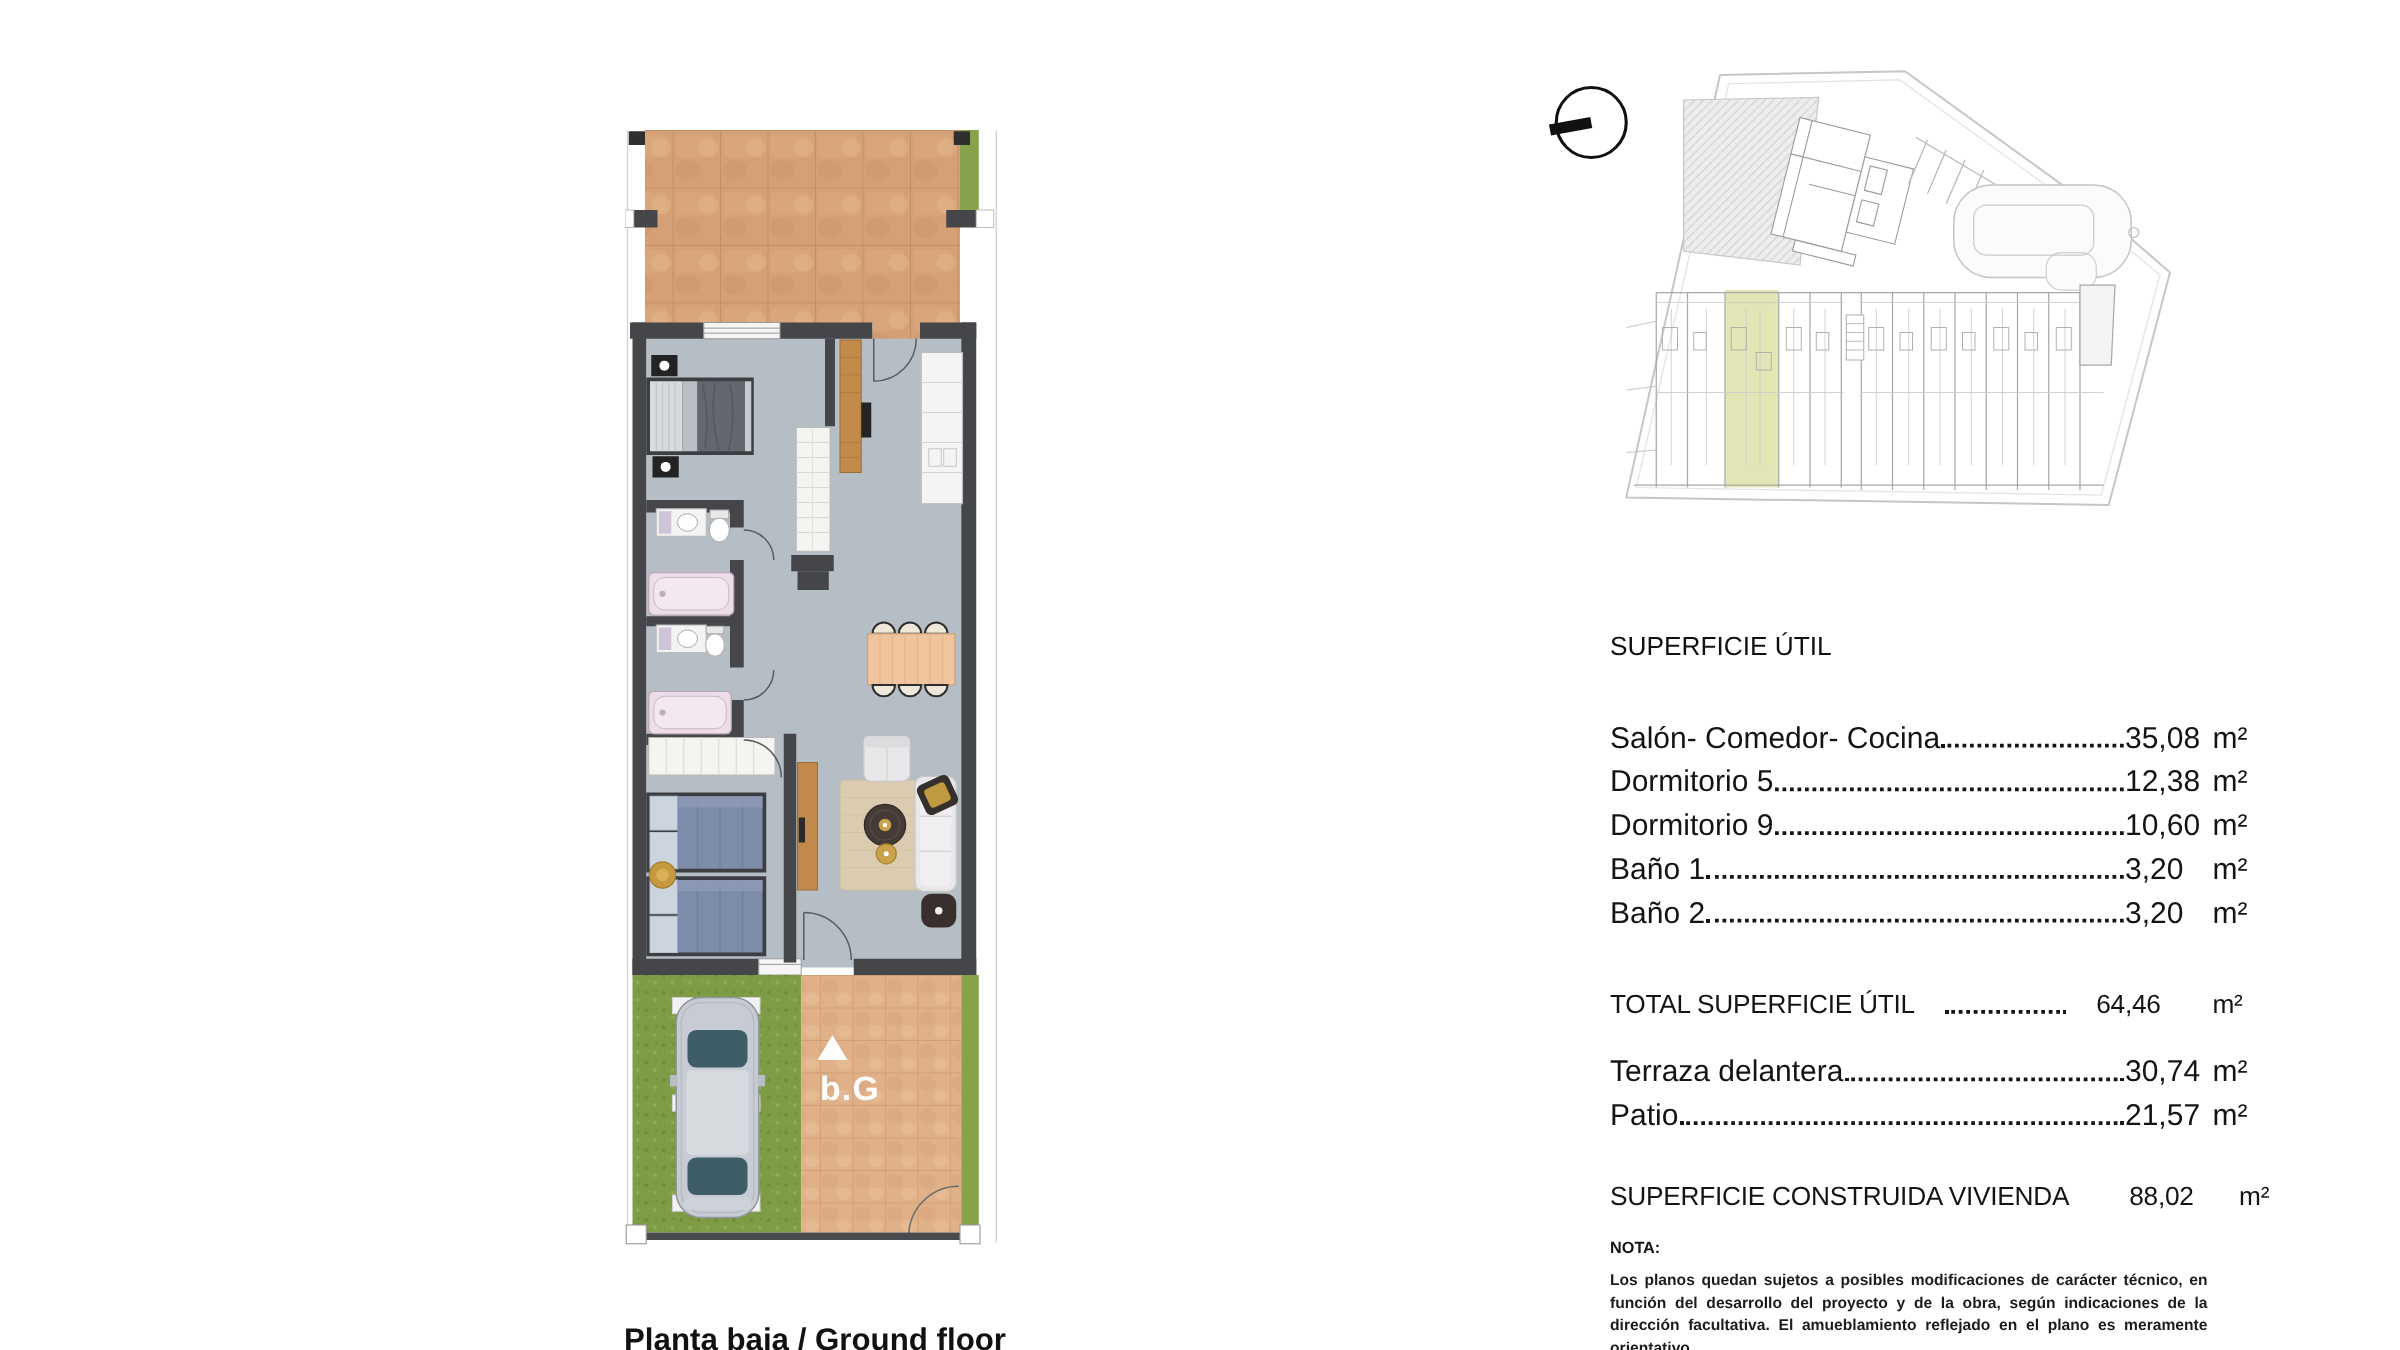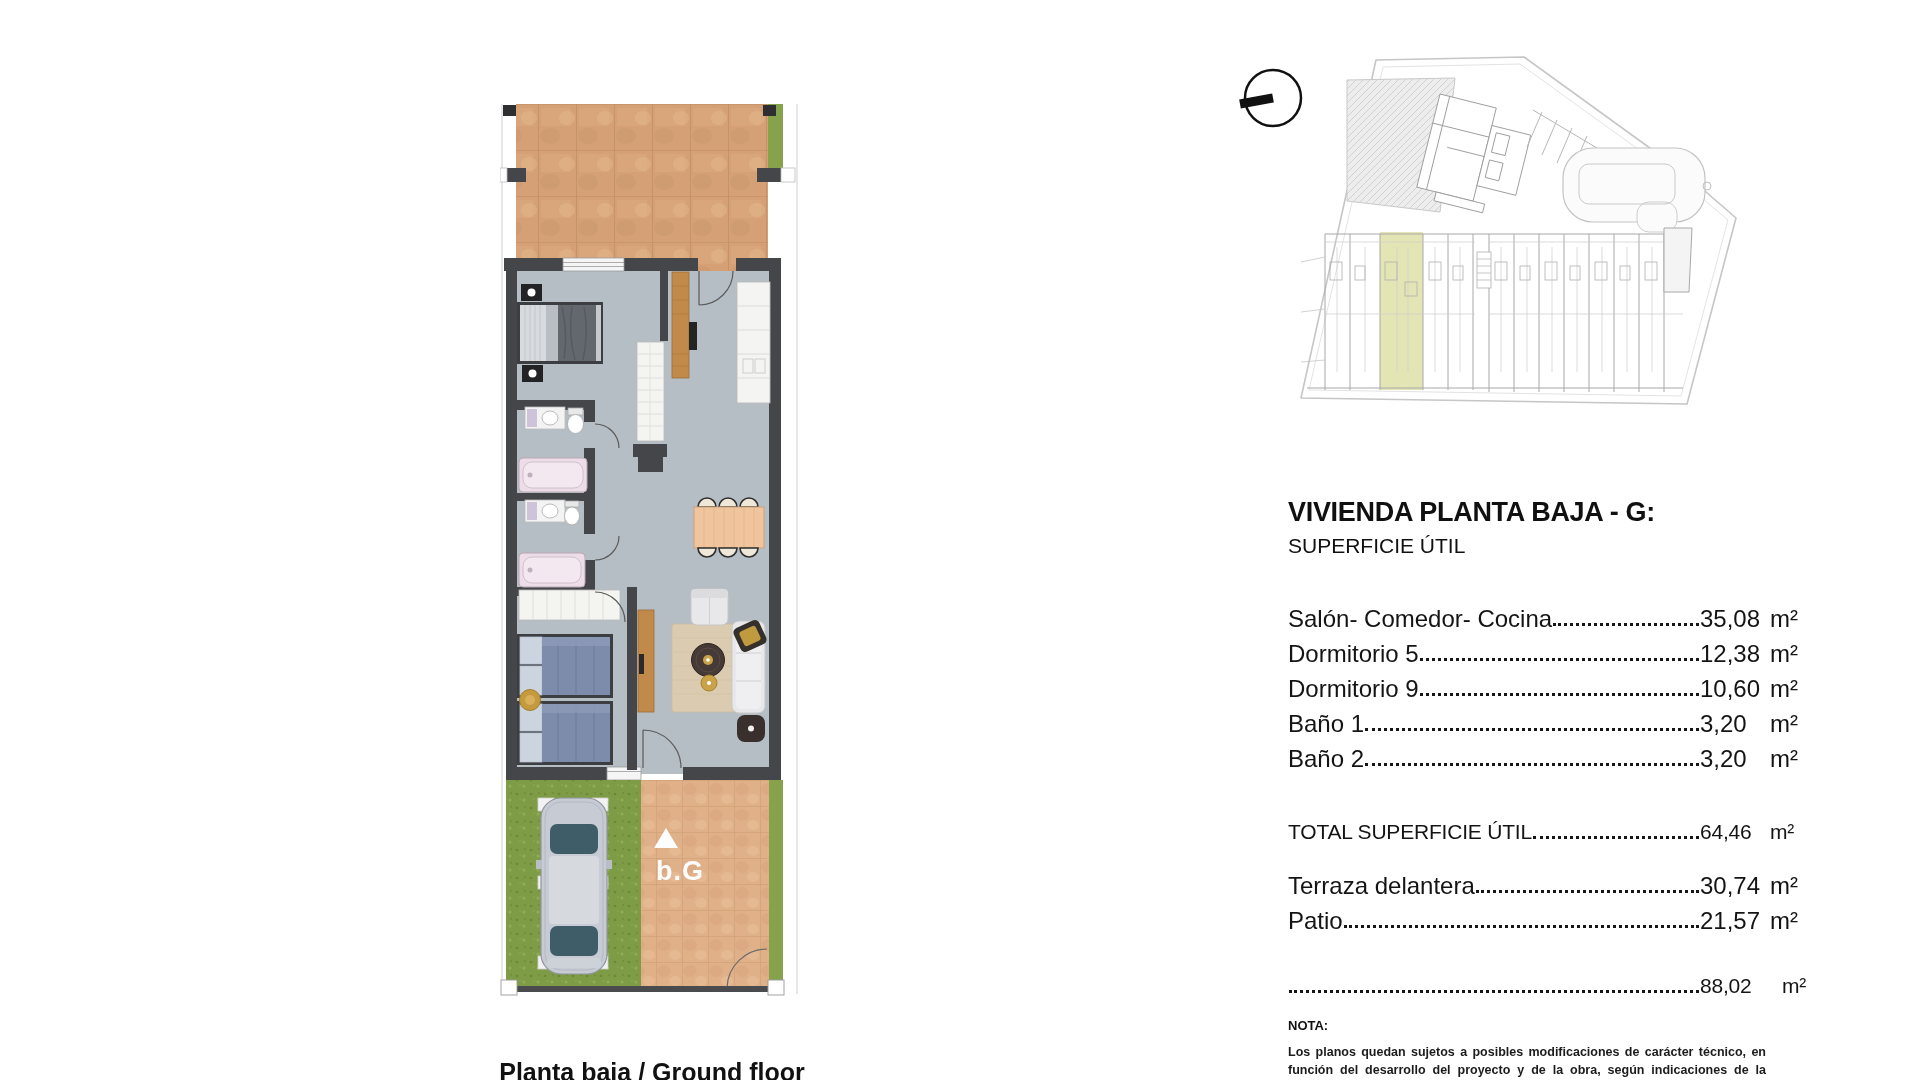--- a/index.html
+++ b/index.html
@@ -11,21 +11,21 @@
   
   #details{left:1288px;top:498px;width:532px;}
   .title{font-size:27px;font-weight:bold;letter-spacing:-0.3px;line-height:1.05;color:#101010;}
   .subtitle{font-size:21px;margin-top:8px;line-height:1.1;color:#101010;}
   .rows{margin-top:40px;}
   .row{display:flex;align-items:flex-end;height:35px;font-size:24px;}
   .row .lbl{white-space:nowrap;line-height:1.15;text-align:center;}
   .row .dots{flex:1;border-bottom:3.4px dotted #161616;margin:0 1px 6px 1px;}
   .row .val{width:70px;line-height:1.15;}
   .row .unit{width:50px;line-height:1.15;}
-  .row.caps{font-size:21px;letter-spacing:-0.2px;height:30px;}
+  .row.caps{font-size:21px;letter-spacing:-0.2px;height:30px;gap:23px;}
   .row.caps .dots{border-bottom-width:3px;margin-bottom:5px;}
   .gap-total{margin-top:42px;}
   .gap-ext{margin-top:20px;}
   .gap-built{margin-top:34px;}
   .unit.pad{padding-left:12px;box-sizing:border-box;}
   .nota{margin-top:20px;font-size:13px;font-weight:bold;}
   .note-text{margin-top:10px;font-size:12.5px;line-height:18px;width:478px;text-align:justify;font-weight:bold;color:#1c1c1c;}
   
   #plan-caption{left:497px;top:1058px;width:310px;text-align:center;font-size:25px;font-weight:bold;color:#111;}
   svg text{font-family:"Liberation Sans", sans-serif;}
@@ -430,21 +430,20 @@
     <polygon points="427,176 455,176 452,240 427,240" fill="#f4f4f4" stroke="#a8a8a8" stroke-width="1"></polygon>
     <g stroke="#c6c6c6" stroke-width="0.8">
       <line x1="64" y1="210" x2="88" y2="205"></line>
         <line x1="64" y1="260" x2="88" y2="257"></line>
       <line x1="64" y1="310" x2="88" y2="308"></line>
     </g>
   </g>
 </svg>
 
 <div class="abs" id="details">
-  <div class="title">VIVIENDA PLANTA BAJA - G:</div>
   <div class="subtitle">SUPERFICIE ÚTIL</div>
 
   <div class="rows">
     <div class="row">
       <span class="lbl">Salón- Comedor- Cocina</span>
         <span class="dots"></span>
         <span class="val">35,08</span>
         <span class="unit">m²</span>
     </div>
     <div class="row">
@@ -489,20 +488,21 @@
     </div>
     <div class="row">
       <span class="lbl">Patio</span>
         <span class="dots"></span>
         <span class="val">21,57</span>
         <span class="unit">m²</span>
     </div>
   </div>
 
   <div class="row caps gap-built">
+    <span class="lbl">SUPERFICIE CONSTRUIDA VIVIENDA</span>
       <span class="dots"></span>
       <span class="val">88,02</span>
       <span class="unit pad">m²</span>
   </div>
 
   <div class="nota">NOTA:</div>
   <div class="note-text">Los planos quedan sujetos a posibles modificaciones de carácter técnico, en función del desarrollo del proyecto y de la obra, según indicaciones de la dirección facultativa. El amueblamiento reflejado en el plano es meramente orientativo.</div>
 </div>
 
 <div class="abs" id="plan-caption">Planta baja / Ground floor</div>

